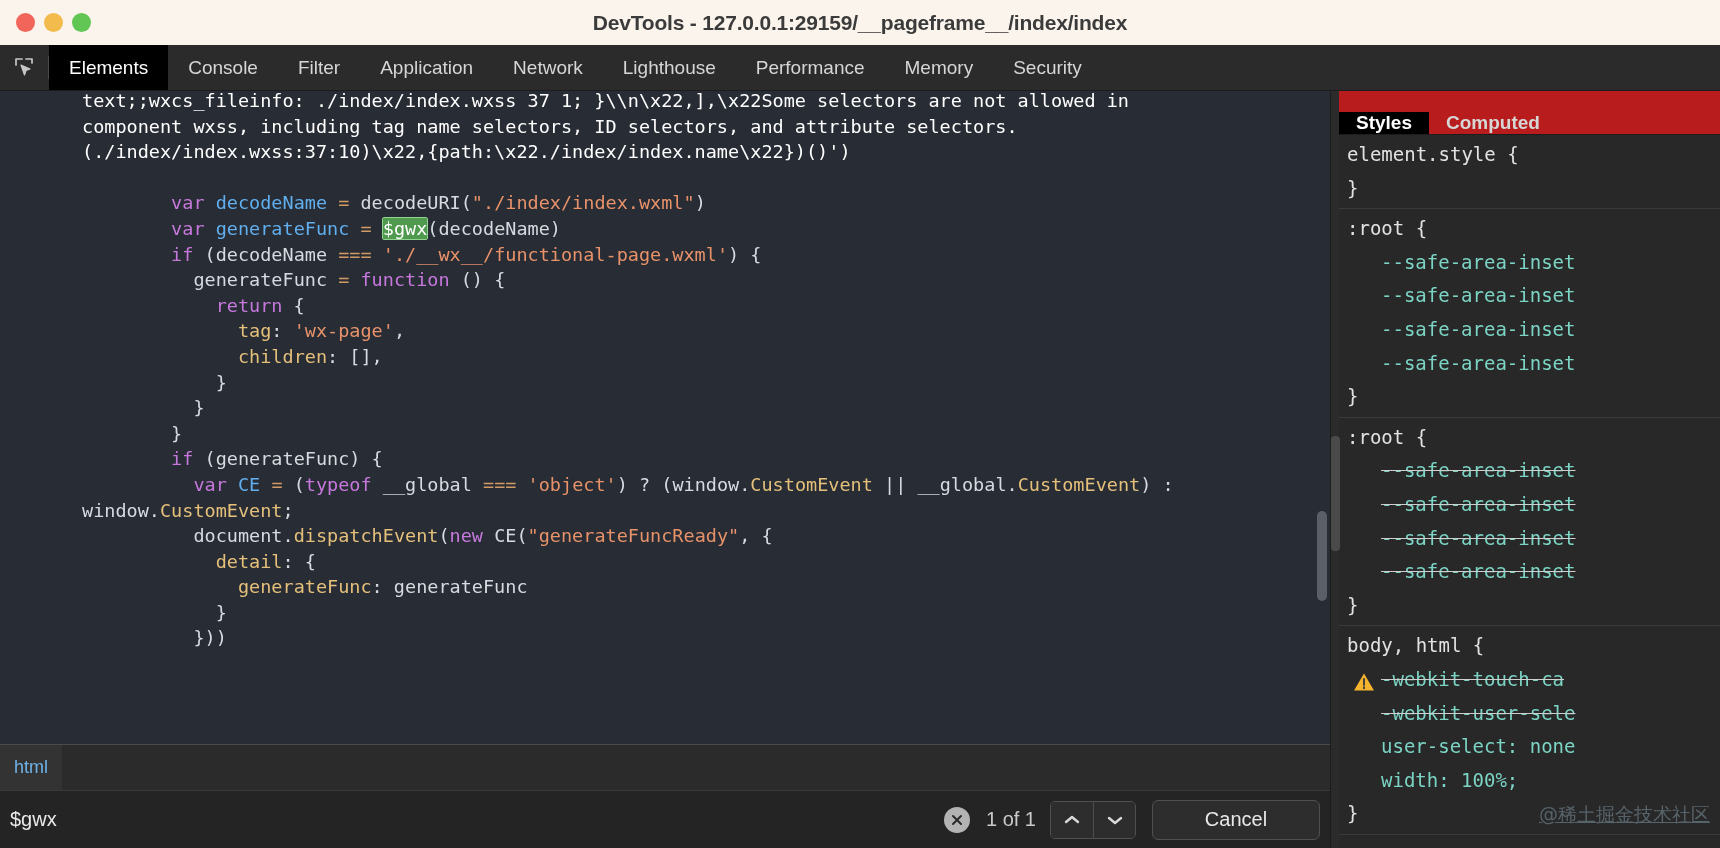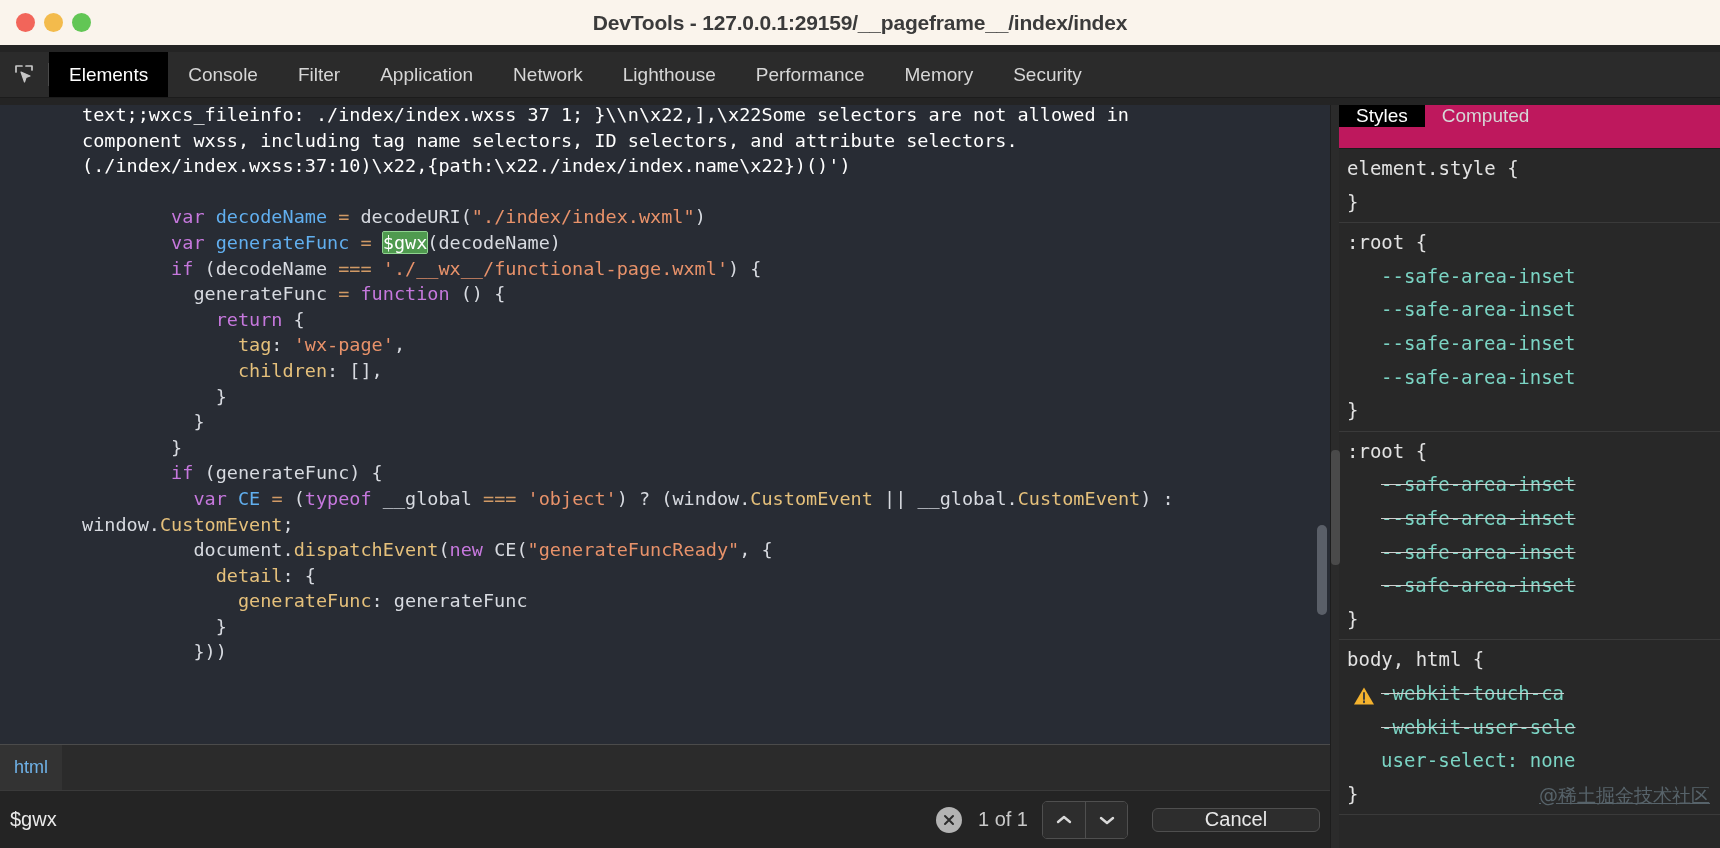--- a/index.html
+++ b/index.html
@@ -2,21 +2,21 @@
 <html><head>
 <meta charset="utf-8">
 <style>
   * { box-sizing: border-box; margin: 0; padding: 0; }
   html, body {
     width: 1720px; height: 848px;
     overflow: hidden;
     background: #242424;
     font-family: "Liberation Sans", sans-serif;
   }
-  #app { position: relative; width: 1720px; height: 848px; display: flex; flex-direction: column; gap: 7px; }
+  #app { position: relative; width: 1720px; height: 848px; display: flex; flex-direction: column; }
 
   
   .titlebar {
     height: 45px; flex: 0 0 45px;
     background: #faf4ec;
     display: flex; align-items: center;
     position: relative;
   }
   .traffic { display: flex; align-items: center; gap: 9px; padding-left: 16px; }
   .dot { width: 19px; height: 19px; border-radius: 50%; }
@@ -132,45 +132,45 @@
     display: flex; align-items: stretch; flex: 0 0 auto;
     border: 1px solid #4f4f4f; border-radius: 5px;
     overflow: hidden; height: 38px; margin-right: 16px;
   }
   .navbtn {
     width: 42px; display: flex; align-items: center; justify-content: center;
     cursor: pointer; background: #2d2d2d;
   }
   .navbtn + .navbtn { border-left: 1px solid #4f4f4f; }
   .cancel-btn {
-    flex: 0 0 auto; height: 24px;
+    flex: 0 0 auto; height: 40px;
     min-width: 168px;
     border: 1px solid #4f4f4f; border-radius: 6px;
     background: #2d2d2d; color: #e8e8e8;
     font-size: 20px; font-family: "Liberation Sans", sans-serif;
     display: flex; align-items: center; justify-content: center;
-    cursor: pointer; margin-right: 10px; margin-left: 8px;
+    cursor: pointer; margin-right: 10px;
   }
 
   
   .right-pane {
     flex: 0 0 390px; width: 390px;
     display: flex; min-width: 0;
     background: #282828;
   }
   .vsplit { width: 9px; flex: 0 0 9px; background: #2b2b2b; border-left: 1px solid #1d1d1d; position: relative; }
   .right-scrollbar {
     position: absolute; left: 0; top: 345px; width: 9px; height: 115px;
     background: #4a4a4a; border-radius: 4px;
   }
   .styles-col { flex: 1 1 auto; display: flex; flex-direction: column; min-width: 0; overflow: hidden; }
 
   .styles-tabs {
-    flex: 0 0 44px; height: 44px; display: flex; align-items: flex-start;
-    background: #be185d; border-bottom: 1px solid #1c1c1c;
+    flex: 0 0 44px; height: 44px; display: flex; align-items: flex-end;
+    background: #b91c1c; border-bottom: 1px solid #1c1c1c; font-weight: bold;
   }
   .stab {
     display: flex; align-items: center; padding: 0 17px;
     font-size: 19px; color: #d6d6d6; cursor: pointer; white-space: nowrap;
   }
   .stab.active { background: #000000; color: #ffffff; }
 
   .filter-row { flex: 0 0 46px; height: 46px; background: #282828; padding: 6px 0 6px 8px; }
   .filter-input {
     width: 100%; height: 100%;
@@ -340,20 +340,21 @@
               <span class="warn-ico">
                 <svg width="22" height="20" viewBox="0 0 22 20">
                   <path d="M11 1.5L21 18.5H1L11 1.5z" fill="#f5b32e"></path>
                   <path d="M11 7v6M11 15.3v.9" stroke="#3b3b3b" stroke-width="1.9" stroke-linecap="round"></path>
                 </svg>
               </span>
               <span>-webkit-touch-ca</span>
             </div>
             <div class="decl struck">-webkit-user-sele</div>
             <div class="decl">user-select: none</div>
+            <div class="decl">width: 100%;</div>
             <div>}</div>
             <div class="watermark">@稀土掘金技术社区</div>
           </div>
 
         </div>
       </div>
     </div>
   </div>
 </div>
 

